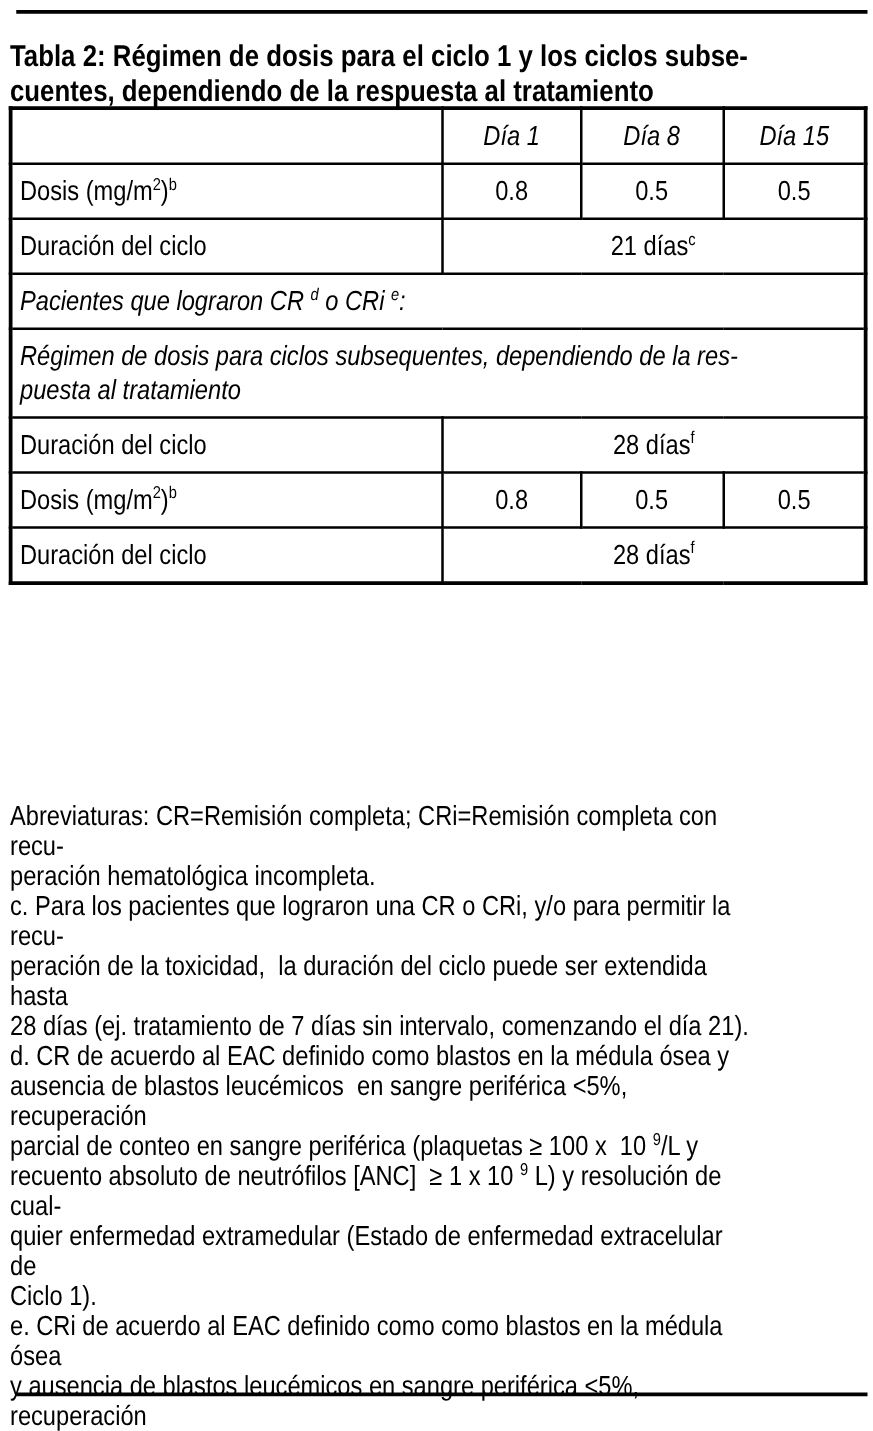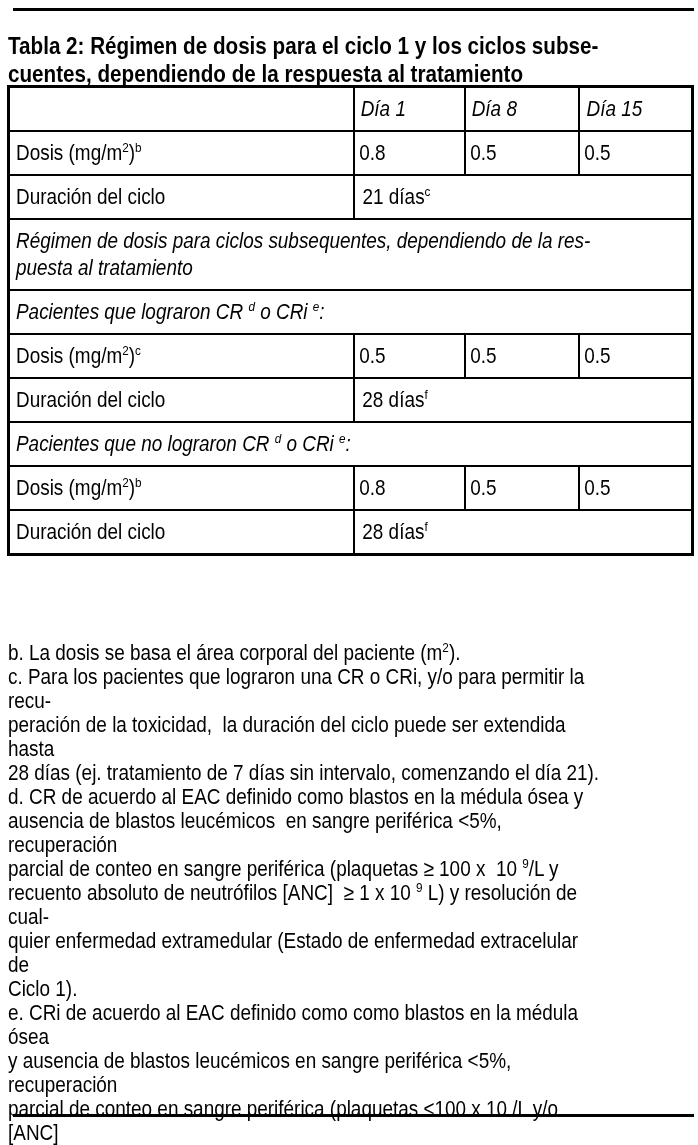--- a/index.html
+++ b/index.html
@@ -34,21 +34,21 @@
   }
   col.c0 { width: 345px; } col.c1 { width: 111px; }
   col.c2 { width: 114px; } col.c3 { width: 114px; }
   td {
     border: 2px solid #000;
     font-size: 22px; line-height: 27px;
     padding: 7px 4px 8px 6px;
     vertical-align: middle;
     overflow: hidden;
   }
-  td.c { padding-left: 2px; padding-right: 2px; }
+  td.c { text-align: center; padding-left: 2px; padding-right: 2px; }
   .it { font-style: italic; }
   sup { font-size: 62%; line-height: 0; }
 
   .footnotes {
     position: absolute; top: 641px; left: 8px; width: 690px;
     font-size: 22px; line-height: 24px;
   }
   .fn { margin: 0; }
 </style>
 </head>
@@ -83,59 +83,50 @@
         <td class="c"><span class="txt">0.5</span></td>
         <td class="c"><span class="txt">0.5</span></td>
       </tr>
 
       <tr>
         <td><span class="txt">Duración del ciclo</span></td>
         <td colspan="3" class="c"><span class="txt">21 días<sup>c</sup></span></td>
       </tr>
 
       <tr>
-        <td colspan="4" class="it"><span class="txt ml">Régimen de dosis para ciclos subsequentes, dependiendo de la res-<br>puesta al tratamiento</span></td>
-      </tr>
-
-      <tr>
         <td colspan="4" class="it"><span class="txt">Pacientes que lograron CR <sup>d</sup> o CRi <sup>e</sup>:</span></td>
       </tr>
 
       <tr>
-        <td><span class="txt">Dosis (mg/m<sup>2</sup>)<sup>c</sup></span></td>
-        <td class="c"><span class="txt">0.5</span></td>
-        <td class="c"><span class="txt">0.5</span></td>
-        <td class="c"><span class="txt">0.5</span></td>
+        <td colspan="4" class="it"><span class="txt ml">Régimen de dosis para ciclos subsequentes, dependiendo de la res-<br>puesta al tratamiento</span></td>
       </tr>
+
 
       <tr>
         <td><span class="txt">Duración del ciclo</span></td>
         <td colspan="3" class="c"><span class="txt">28 días<sup>f</sup></span></td>
       </tr>
 
-      <tr>
-        <td colspan="4" class="it"><span class="txt">Pacientes que no lograron CR <sup>d</sup> o CRi <sup>e</sup>:</span></td>
-      </tr>
 
       <tr>
         <td><span class="txt">Dosis (mg/m<sup>2</sup>)<sup>b</sup></span></td>
         <td class="c"><span class="txt">0.8</span></td>
         <td class="c"><span class="txt">0.5</span></td>
         <td class="c"><span class="txt">0.5</span></td>
       </tr>
 
       <tr>
         <td><span class="txt">Duración del ciclo</span></td>
         <td colspan="3" class="c"><span class="txt">28 días<sup>f</sup></span></td>
       </tr>
     </tbody>
   </table>
 
   <div class="footnotes">
-    <div class="fn"><span class="txt ml">b. La dosis se basa el área corporal del paciente (m<sup>2</sup>).</span></div>
+    <div class="fn"><span class="txt ml">Abreviaturas: CR=Remisión completa; CRi=Remisión completa con recu-<br>peración hematológica incompleta.</span></div>
     <div class="fn"><span class="txt ml">c. Para los pacientes que lograron una CR o CRi, y/o para permitir la recu-<br>peración de la toxicidad,&nbsp; la duración del ciclo puede ser extendida hasta<br>28 días (ej. tratamiento de 7 días sin intervalo, comenzando el día 21).</span></div>
     <div class="fn"><span class="txt ml">d. CR de acuerdo al EAC definido como blastos en la médula ósea y<br>ausencia de blastos leucémicos&nbsp; en sangre periférica &lt;5%, recuperación<br>parcial de conteo en sangre periférica (plaquetas ≥ 100 x&nbsp; 10 <sup>9</sup>/L y<br>recuento absoluto de neutrófilos [ANC]&nbsp; ≥ 1 x 10 <sup>9</sup> L) y resolución de cual-<br>quier enfermedad extramedular (Estado de enfermedad extracelular de<br>Ciclo 1).</span></div>
     <div class="fn"><span class="txt ml">e. CRi de acuerdo al EAC definido como como blastos en la médula ósea<br>y ausencia de blastos leucémicos en sangre periférica &lt;5%, recuperación<br>parcial de conteo en sangre periférica (plaquetas &lt;100 x 10 /L y/o [ANC]<br>&lt;1 x 10  L) y resolución de cualquier enfermedad extramedular (Estado<br>de enfermedad extracelular de Ciclo 1).</span></div>
 
   </div>
 
   <div class="rule rule-bottom"></div>
 
 </div>
 

